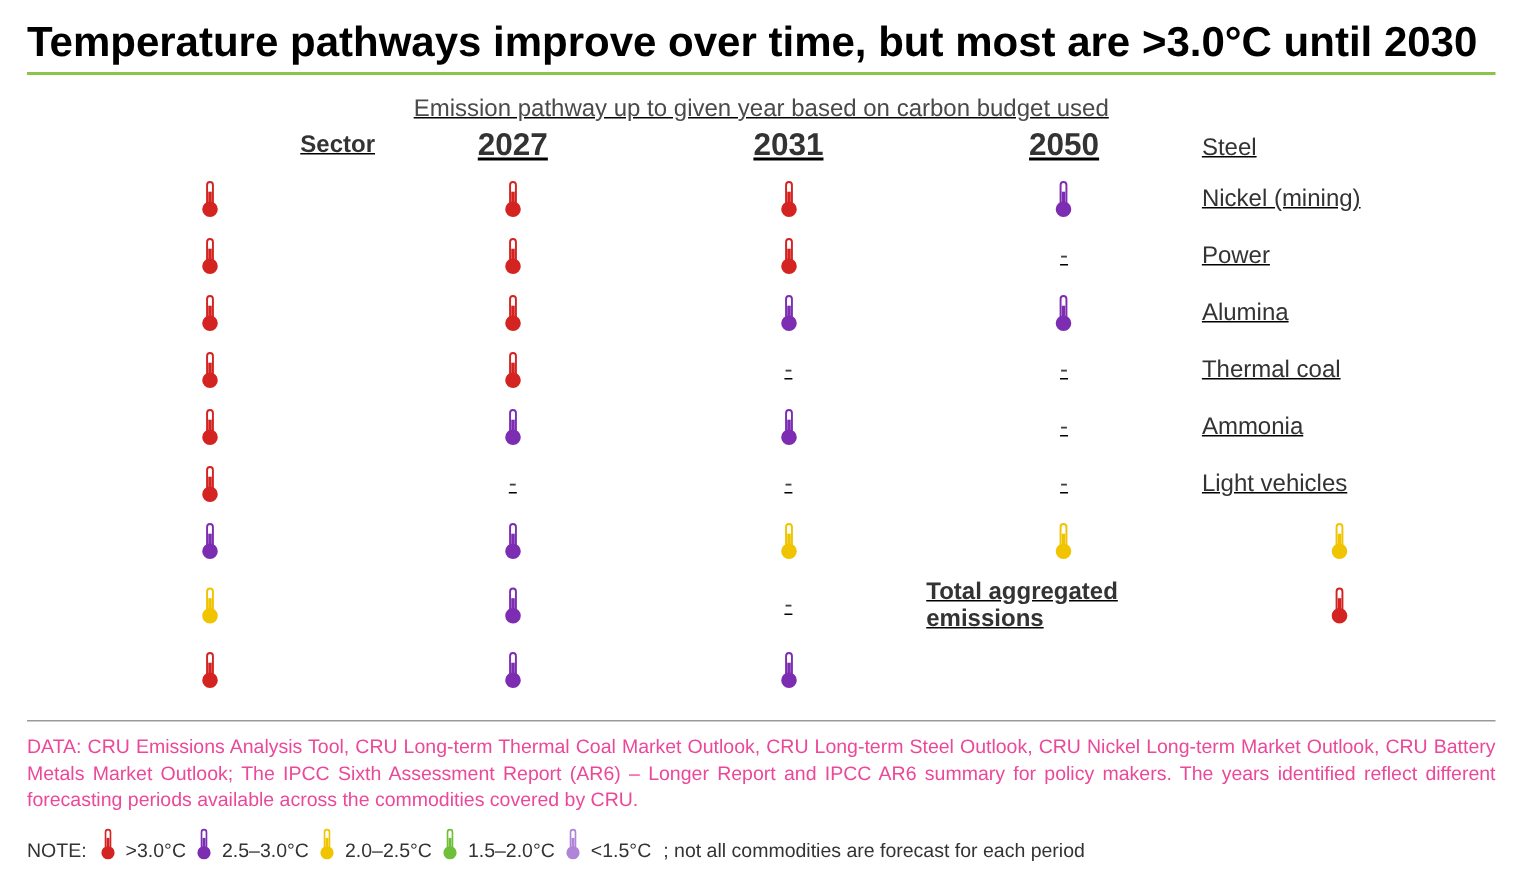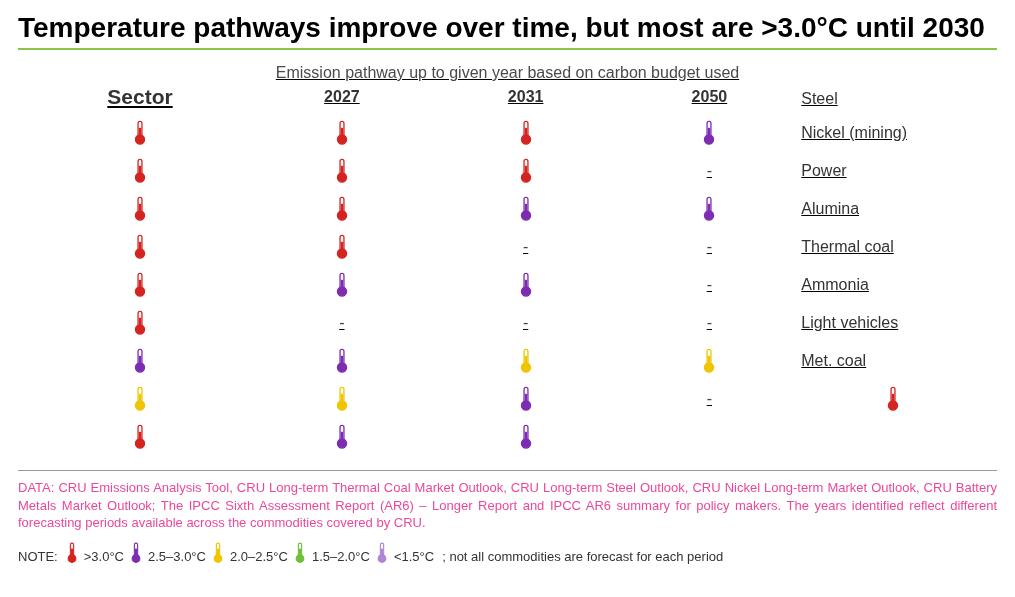--- a/index.html
+++ b/index.html
@@ -32,28 +32,28 @@
       text-decoration: underline;
     }
     .grid {
       display: grid;
       grid-template-columns: 220px 1fr 1fr 1fr 1fr;
       align-items: center;
     }
     .col-sector-head {
       font-weight: bold;
       color: #333;
-      font-size: 21px;
-      text-align: center;
+      font-size: 16px;
+      text-align: right;
       padding-bottom: 4px;
     }
     .col-year-head {
       font-weight: bold;
       color: #333;
-      font-size: 16px;
+      font-size: 21px;
       text-align: center;
       padding-bottom: 4px;
     }
     .row-label {
       color: #333;
       font-size: 16px;
       padding: 6px 0;
     }
     .row-label.bold {
       font-weight: bold;
@@ -230,37 +230,37 @@
       <div class="cell"><span><svg class="thermo" viewBox="0 0 20 40">
     <rect x="7" y="2" width="6" height="24" rx="3" ry="3" fill="none" stroke="#f0c400" stroke-width="2"></rect>
     <circle cx="10" cy="30" r="7" fill="#f0c400" stroke="#f0c400" stroke-width="2"></circle>
     <rect x="8.2" y="12" width="3.6" height="16" fill="#f0c400"></rect>
   </svg></span></div>
       <div class="cell"><span><svg class="thermo" viewBox="0 0 20 40">
     <rect x="7" y="2" width="6" height="24" rx="3" ry="3" fill="none" stroke="#f0c400" stroke-width="2"></rect>
     <circle cx="10" cy="30" r="7" fill="#f0c400" stroke="#f0c400" stroke-width="2"></circle>
     <rect x="8.2" y="12" width="3.6" height="16" fill="#f0c400"></rect>
   </svg></span></div>
-      <div class="row-label">Met. coal</div>
-      <div class="cell"><span><svg class="thermo" viewBox="0 0 20 40">
-    <rect x="7" y="2" width="6" height="24" rx="3" ry="3" fill="none" stroke="#f0c400" stroke-width="2"></rect>
-    <circle cx="10" cy="30" r="7" fill="#f0c400" stroke="#f0c400" stroke-width="2"></circle>
-    <rect x="8.2" y="12" width="3.6" height="16" fill="#f0c400"></rect>
-  </svg></span></div>
-      <div class="cell"><span><svg class="thermo" viewBox="0 0 20 40">
-    <rect x="7" y="2" width="6" height="24" rx="3" ry="3" fill="none" stroke="#f0c400" stroke-width="2"></rect>
-    <circle cx="10" cy="30" r="7" fill="#f0c400" stroke="#f0c400" stroke-width="2"></circle>
-    <rect x="8.2" y="12" width="3.6" height="16" fill="#f0c400"></rect>
-  </svg></span></div>
-      <div class="cell"><span><svg class="thermo" viewBox="0 0 20 40">
-    <rect x="7" y="2" width="6" height="24" rx="3" ry="3" fill="none" stroke="#7c2db1" stroke-width="2"></rect>
-    <circle cx="10" cy="30" r="7" fill="#7c2db1" stroke="#7c2db1" stroke-width="2"></circle>
-    <rect x="8.2" y="12" width="3.6" height="16" fill="#7c2db1"></rect>
-  </svg></span></div>
-      <div class="cell"><span class="dash">-</span></div>
+      <div class="cell"><span><svg class="thermo" viewBox="0 0 20 40">
+    <rect x="7" y="2" width="6" height="24" rx="3" ry="3" fill="none" stroke="#f0c400" stroke-width="2"></rect>
+    <circle cx="10" cy="30" r="7" fill="#f0c400" stroke="#f0c400" stroke-width="2"></circle>
+    <rect x="8.2" y="12" width="3.6" height="16" fill="#f0c400"></rect>
+  </svg></span></div>
+      <div class="cell"><span><svg class="thermo" viewBox="0 0 20 40">
+    <rect x="7" y="2" width="6" height="24" rx="3" ry="3" fill="none" stroke="#f0c400" stroke-width="2"></rect>
+    <circle cx="10" cy="30" r="7" fill="#f0c400" stroke="#f0c400" stroke-width="2"></circle>
+    <rect x="8.2" y="12" width="3.6" height="16" fill="#f0c400"></rect>
+  </svg></span></div>
+      <div class="cell"><span><svg class="thermo" viewBox="0 0 20 40">
+    <rect x="7" y="2" width="6" height="24" rx="3" ry="3" fill="none" stroke="#7c2db1" stroke-width="2"></rect>
+    <circle cx="10" cy="30" r="7" fill="#7c2db1" stroke="#7c2db1" stroke-width="2"></circle>
+    <rect x="8.2" y="12" width="3.6" height="16" fill="#7c2db1"></rect>
+  </svg></span></div>
+      <div class="cell"><span class="dash">-</span></div>
+      <div class="row-label bold">Total aggregated emissions</div>
       <div class="cell"><span><svg class="thermo" viewBox="0 0 20 40">
     <rect x="7" y="2" width="6" height="24" rx="3" ry="3" fill="none" stroke="#d42421" stroke-width="2"></rect>
     <circle cx="10" cy="30" r="7" fill="#d42421" stroke="#d42421" stroke-width="2"></circle>
     <rect x="8.2" y="12" width="3.6" height="16" fill="#d42421"></rect>
   </svg></span></div>
       <div class="cell"><span><svg class="thermo" viewBox="0 0 20 40">
     <rect x="7" y="2" width="6" height="24" rx="3" ry="3" fill="none" stroke="#d42421" stroke-width="2"></rect>
     <circle cx="10" cy="30" r="7" fill="#d42421" stroke="#d42421" stroke-width="2"></circle>
     <rect x="8.2" y="12" width="3.6" height="16" fill="#d42421"></rect>
   </svg></span></div>

